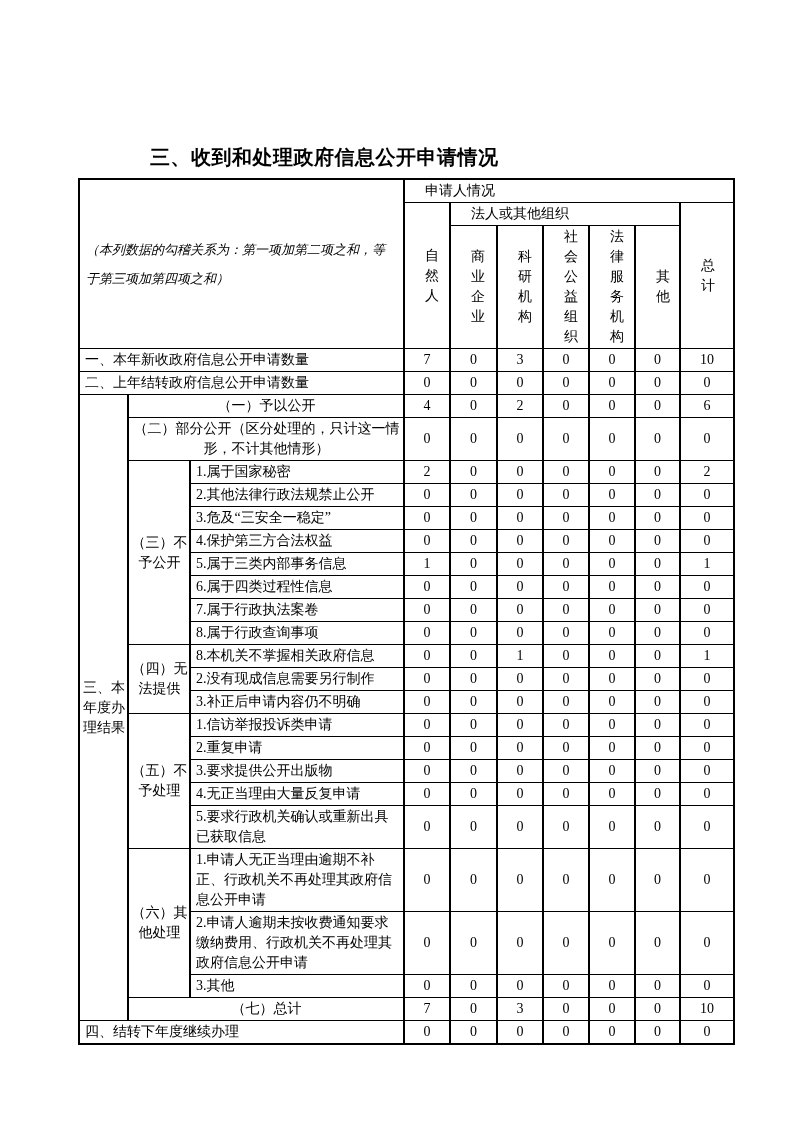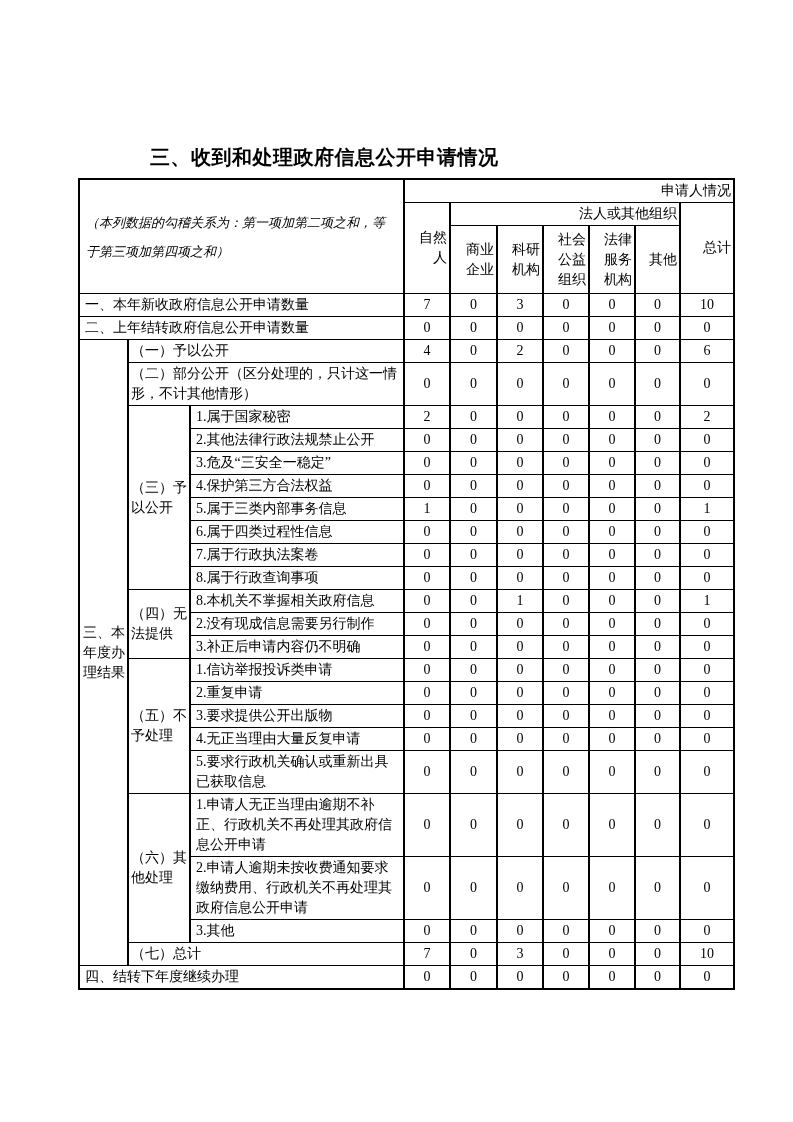--- a/index.html
+++ b/index.html
@@ -44,29 +44,29 @@
   tr.hrow1, tr.hrow2 { height: 22px; }
   tr.hrow3 { height: 68px; }
   td.note-cell {
     font-style: italic;
     font-size: 13px;
     line-height: 29px;
     padding: 18px 6px;
     text-align: left;
   }
   td.hdr {
-    text-align: right;
-    padding: 1px 2px;
+    text-align: left;
+    padding: 1px 20px;
   }
   td.lbl {
     text-align: left;
     padding-left: 5px;
   }
   td.grp {
-    text-align: left;
+    text-align: center;
     padding: 1px 1px 1px 2px;
   }
   td.vgrp {
     text-align: right;
     padding: 1px 2px;
     font-family: Liberation Mono, monospace;
   }
   td.val {
     text-align: center;
     font-family: "Liberation Serif", "DejaVu Serif", serif;
@@ -150,21 +150,21 @@
       <td class="val">0</td>
       <td class="val">0</td>
       <td class="val">0</td>
       <td class="val">0</td>
       <td class="val">0</td>
       <td class="val">0</td>
       <td class="val">0</td>
     </tr>
 
     <tr>
-      <td class="grp" rowspan="8">（三）予以公开</td>
+      <td class="grp" rowspan="8">（三）不予公开</td>
       <td class="lbl">1.属于国家秘密</td>
       <td class="val">2</td>
       <td class="val">0</td>
       <td class="val">0</td>
       <td class="val">0</td>
       <td class="val">0</td>
       <td class="val">0</td>
       <td class="val">2</td>
     </tr>
     <tr>

